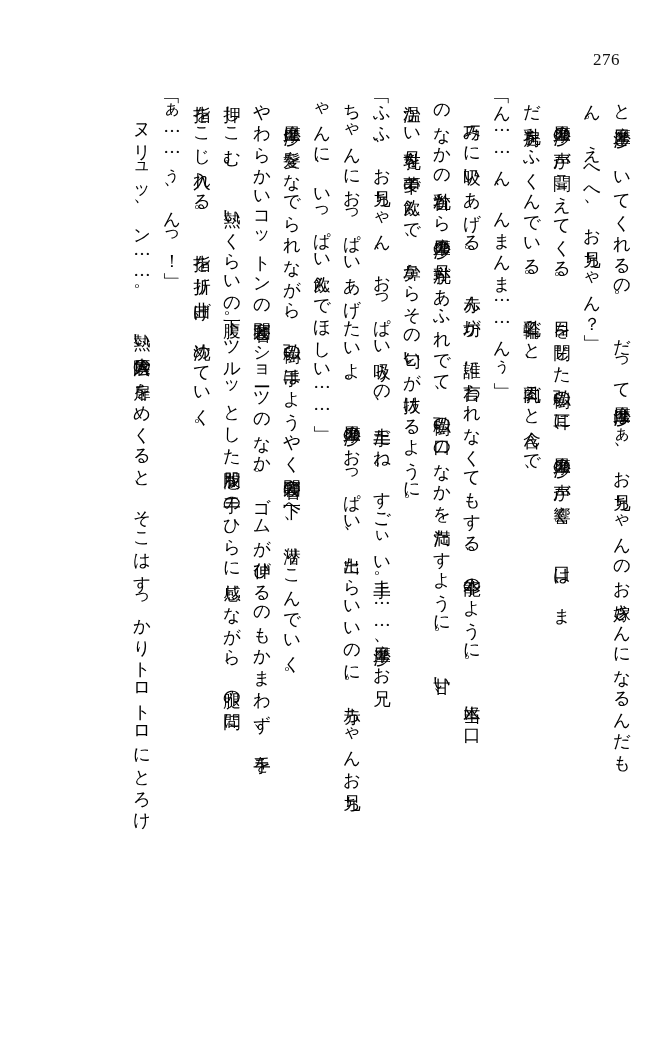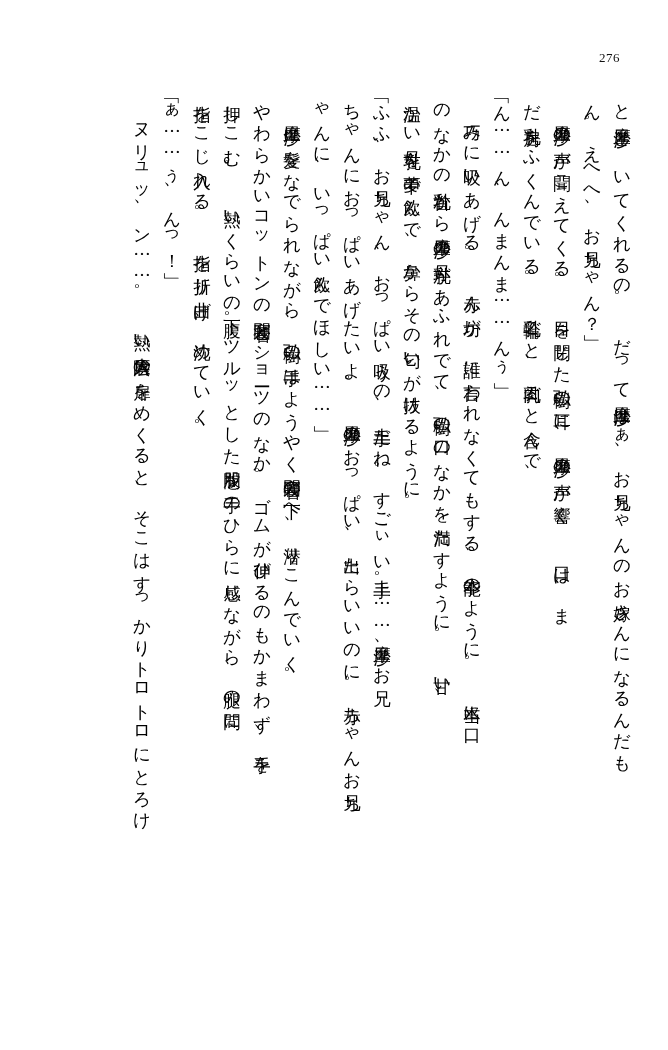--- a/index.html
+++ b/index.html
@@ -16,21 +16,21 @@
     width: 668px;
     height: 1050px;
     background: #ffffff;
     overflow: hidden;
   }
   
   #page-number {
     position: absolute;
     top: 50px;
     right: 48px;
-    font-size: 13px;
+    font-size: 17px;
     letter-spacing: 0.5px;
     color: #111;
     font-family: "Liberation Serif", "DejaVu Serif", serif;
   }
   
   #text-body {
     position: absolute;
     top: 92px;
     right: 38px;
     left: 34px;

